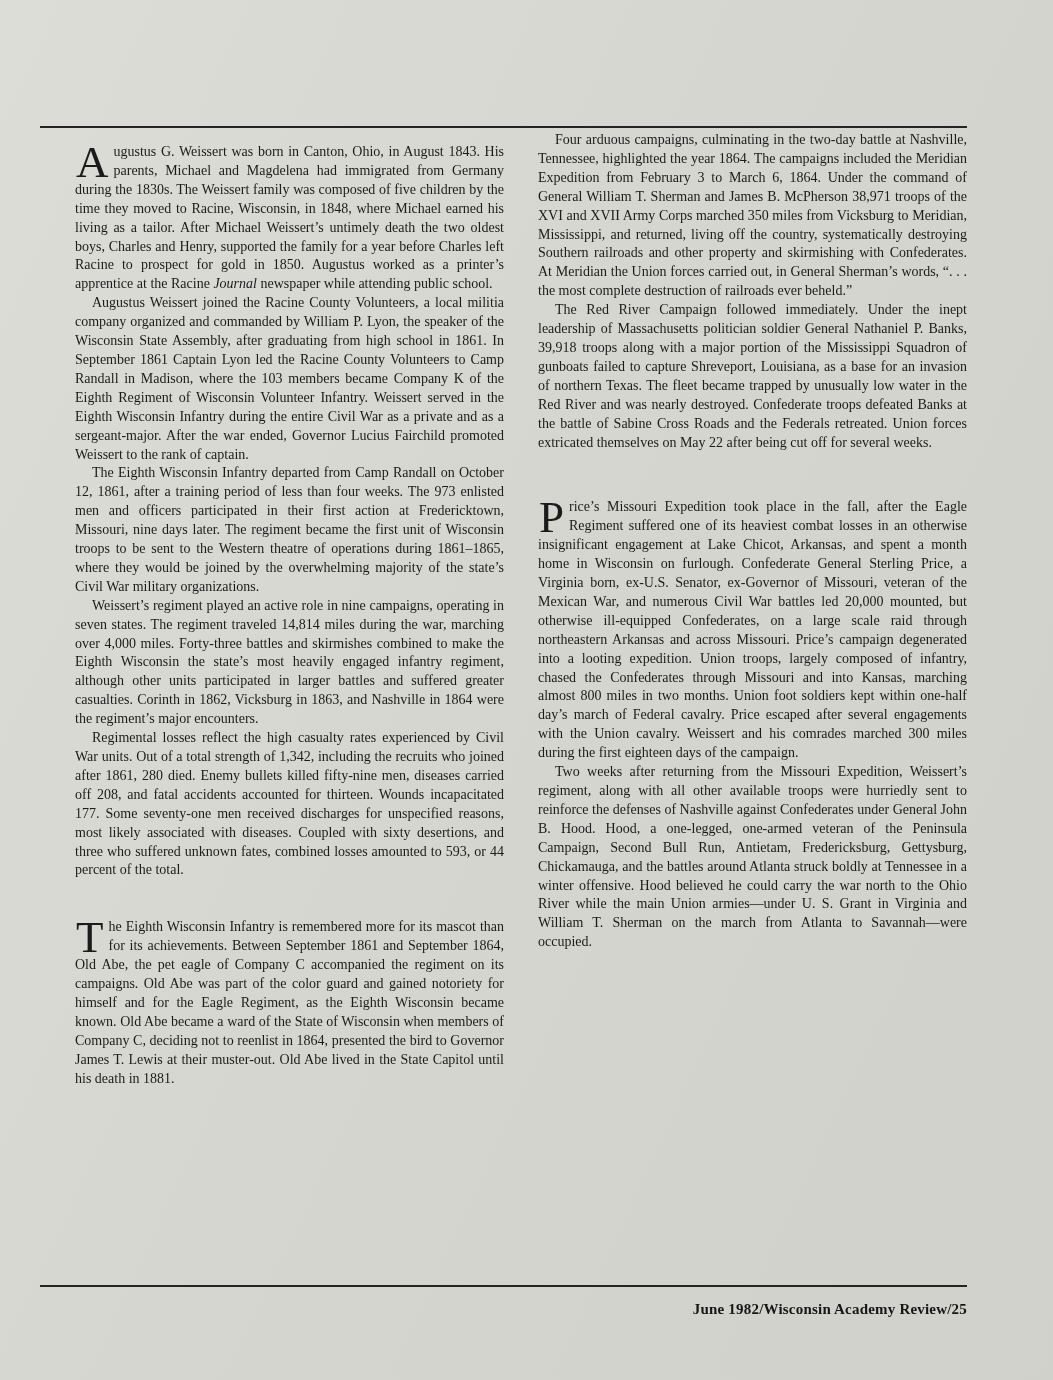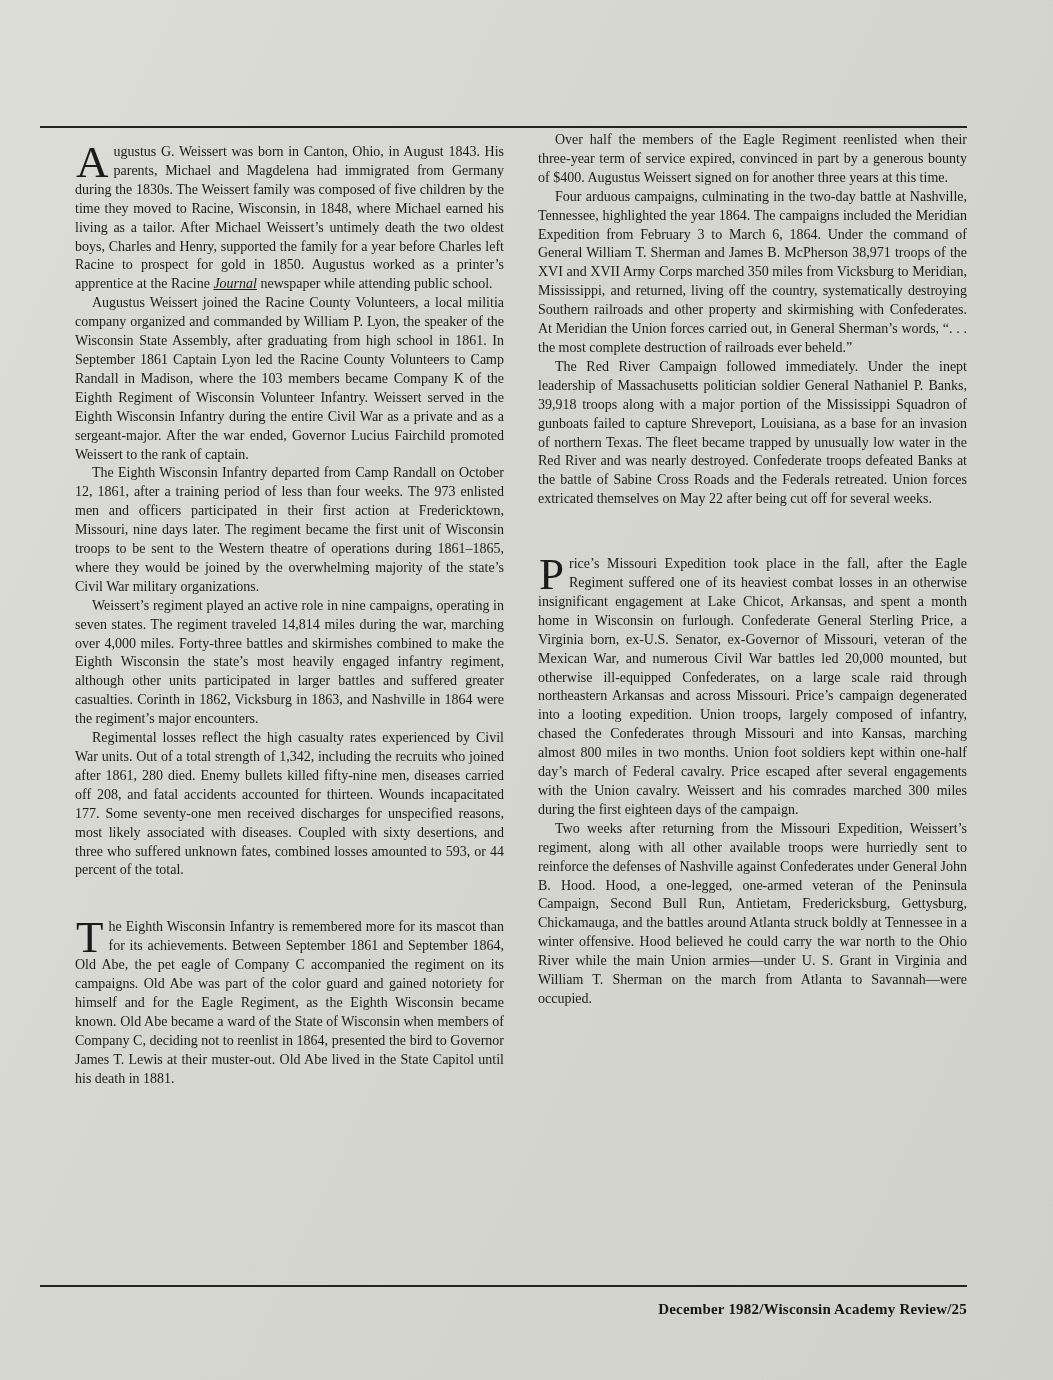--- a/index.html
+++ b/index.html
@@ -45,21 +45,21 @@
   .para { margin: 0; text-indent: 17px; }
   .no-indent { text-indent: 0; }
   .gap-left { margin-top: 38px; }
   .gap-right { margin-top: 46px; }
   .dropcap {
     float: left;
     font-size: 45px;
     line-height: 34px;
     padding: 2px 5px 0 1px;
   }
-  .ital { font-style: italic; text-decoration: underline; }
+  .ital { font-style: italic; }
   .footer {
     position: absolute;
     top: 1301px;
     right: 86px;
     font-size: 15px;
     font-weight: 700;
     color: #161616;
     letter-spacing: 0.2px;
   }
 </style>
@@ -75,26 +75,25 @@
     <div class="col col-left">
       <p class="para no-indent"><span class="dropcap">A</span><span>ugustus G. Weissert was born in Canton, Ohio, in August 1843. His parents, Michael and Magdelena had immigrated from Germany during the 1830s. The Weissert family was composed of five children by the time they moved to Racine, Wisconsin, in 1848, where Michael earned his living as a tailor. After Michael Weissert’s untimely death the two oldest boys, Charles and Henry, supported the family for a year before Charles left Racine to prospect for gold in 1850. Augustus worked as a printer’s apprentice at the Racine </span><span class="ital">Journal</span><span> newspaper while attending public school.</span></p>
       <p class="para">Augustus Weissert joined the Racine County Volunteers, a local militia company organized and commanded by William P. Lyon, the speaker of the Wisconsin State Assembly, after graduating from high school in 1861. In September 1861 Captain Lyon led the Racine County Volunteers to Camp Randall in Madison, where the 103 members became Company K of the Eighth Regiment of Wisconsin Volunteer Infantry. Weissert served in the Eighth Wisconsin Infantry during the entire Civil War as a private and as a sergeant-major. After the war ended, Governor Lucius Fairchild promoted Weissert to the rank of captain.</p>
       <p class="para">The Eighth Wisconsin Infantry departed from Camp Randall on October 12, 1861, after a training period of less than four weeks. The 973 enlisted men and officers participated in their first action at Fredericktown, Missouri, nine days later. The regiment became the first unit of Wisconsin troops to be sent to the Western theatre of operations during 1861–1865, where they would be joined by the overwhelming majority of the state’s Civil War military organizations.</p>
       <p class="para">Weissert’s regiment played an active role in nine campaigns, operating in seven states. The regiment traveled 14,814 miles during the war, marching over 4,000 miles. Forty-three battles and skirmishes combined to make the Eighth Wisconsin the state’s most heavily engaged infantry regiment, although other units participated in larger battles and suffered greater casualties. Corinth in 1862, Vicksburg in 1863, and Nashville in 1864 were the regiment’s major encounters.</p>
       <p class="para">Regimental losses reflect the high casualty rates experienced by Civil War units. Out of a total strength of 1,342, including the recruits who joined after 1861, 280 died. Enemy bullets killed fifty-nine men, diseases carried off 208, and fatal accidents accounted for thirteen. Wounds incapacitated 177. Some seventy-one men received discharges for unspecified reasons, most likely associated with diseases. Coupled with sixty desertions, and three who suffered unknown fates, combined losses amounted to 593, or 44 percent of the total.</p>
       <p class="para no-indent gap-left"><span class="dropcap">T</span><span>he Eighth Wisconsin Infantry is remembered more for its mascot than for its achievements. Between September 1861 and September 1864, Old Abe, the pet eagle of Company C accompanied the regiment on its campaigns. Old Abe was part of the color guard and gained notoriety for himself and for the Eagle Regiment, as the Eighth Wisconsin became known. Old Abe became a ward of the State of Wisconsin when members of Company C, deciding not to reenlist in 1864, presented the bird to Governor James T. Lewis at their muster-out. Old Abe lived in the State Capitol until his death in 1881.</span></p>
     </div>
 
     <div class="col col-right">
-      <p class="para">Over half the members of the Eagle Regiment reenlisted when their three-year term of service expired, convinced in part by a generous bounty of $400. Augustus Weissert signed on for another three years at this time.</p>
       <p class="para">Four arduous campaigns, culminating in the two-day battle at Nashville, Tennessee, highlighted the year 1864. The campaigns included the Meridian Expedition from February 3 to March 6, 1864. Under the command of General William T. Sherman and James B. McPherson 38,971 troops of the XVI and XVII Army Corps marched 350 miles from Vicksburg to Meridian, Mississippi, and returned, living off the country, systematically destroying Southern railroads and other property and skirmishing with Confederates. At Meridian the Union forces carried out, in General Sherman’s words, “. . . the most complete destruction of railroads ever beheld.”</p>
       <p class="para">The Red River Campaign followed immediately. Under the inept leadership of Massachusetts politician soldier General Nathaniel P. Banks, 39,918 troops along with a major portion of the Mississippi Squadron of gunboats failed to capture Shreveport, Louisiana, as a base for an invasion of northern Texas. The fleet became trapped by unusually low water in the Red River and was nearly destroyed. Confederate troops defeated Banks at the battle of Sabine Cross Roads and the Federals retreated. Union forces extricated themselves on May 22 after being cut off for several weeks.</p>
       <p class="para no-indent gap-right"><span class="dropcap">P</span><span>rice’s Missouri Expedition took place in the fall, after the Eagle Regiment suffered one of its heaviest combat losses in an otherwise insignificant engagement at Lake Chicot, Arkansas, and spent a month home in Wisconsin on furlough. Confederate General Sterling Price, a Virginia born, ex-U.S. Senator, ex-Governor of Missouri, veteran of the Mexican War, and numerous Civil War battles led 20,000 mounted, but otherwise ill-equipped Confederates, on a large scale raid through northeastern Arkansas and across Missouri. Price’s campaign degenerated into a looting expedition. Union troops, largely composed of infantry, chased the Confederates through Missouri and into Kansas, marching almost 800 miles in two months. Union foot soldiers kept within one-half day’s march of Federal cavalry. Price escaped after several engagements with the Union cavalry. Weissert and his comrades marched 300 miles during the first eighteen days of the campaign.</span></p>
       <p class="para">Two weeks after returning from the Missouri Expedition, Weissert’s regiment, along with all other available troops were hurriedly sent to reinforce the defenses of Nashville against Confederates under General John B. Hood. Hood, a one-legged, one-armed veteran of the Peninsula Campaign, Second Bull Run, Antietam, Fredericksburg, Gettysburg, Chickamauga, and the battles around Atlanta struck boldly at Tennessee in a winter offensive. Hood believed he could carry the war north to the Ohio River while the main Union armies—under U. S. Grant in Virginia and William T. Sherman on the march from Atlanta to Savannah—were occupied.</p>
     </div>
 
   </div>
 
   <div class="rule rule-bottom"></div>
 
-  <div class="footer">December 1982/Wisconsin Academy Review/25</div>
+  <div class="footer">June 1982/Wisconsin Academy Review/25</div>
 
 </div>
 
 </body></html>

